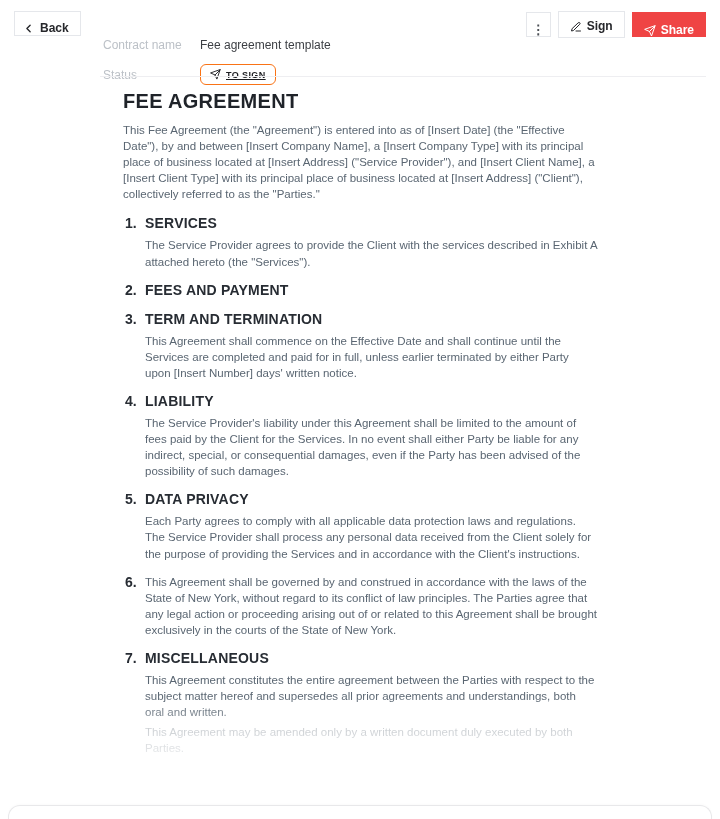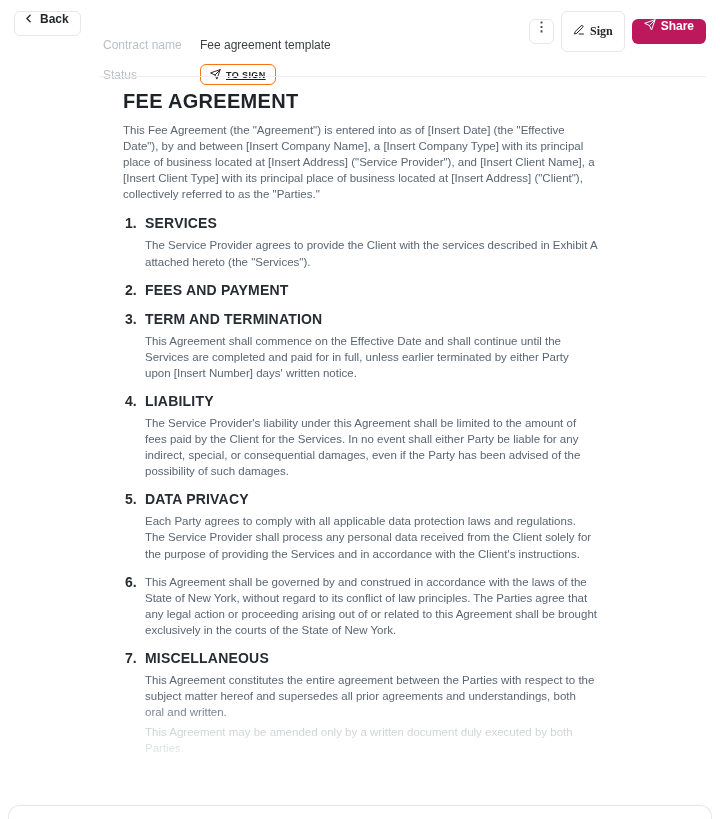--- a/index.html
+++ b/index.html
@@ -1,43 +1,43 @@
 <!DOCTYPE html>
 <html><head>
 <meta charset="utf-8">
 <style>
   * { margin:0; padding:0; box-sizing:border-box; }
   html,body { width:720px; height:819px; background:#ffffff; overflow:hidden;
               font-family:"Liberation Sans", sans-serif; -webkit-font-smoothing:antialiased; }
 
   
   .topbar { position:relative; height:77px; background:#fff; }
-  .btn { display:inline-flex; align-items:flex-start; gap:5px; background:#fff;
-         border:1px solid #e5e7eb; border-radius:6px; font-size:12px; font-weight:600;
+  .btn { display:inline-flex; align-items:flex-end; gap:5px; background:#fff;
+         border:1px solid #e5e7eb; border-radius:0; font-size:12px; font-weight:600;
          color:#26272b; cursor:pointer; }
   .btn-back { position:absolute; left:14px; top:11px; height:25px; padding:0 11px 0 7px; }
   .btn-back svg { width:13px; height:13px; stroke:#26272b; }
 
   .meta-row { position:absolute; left:103px; display:flex; align-items:center;margin-top:24px; }
   .meta-row.r1 { top:14px; }
   .meta-row.r2 { top:40px; }
   .meta-label { width:97px; font-size:12px; color:#bcc1c7; }
   .meta-value { font-size:12px; color:#3c3f44; font-weight:500; }
 
   .badge { display:inline-flex; align-items:center; gap:5px; border:1px solid #f97316;
            border-radius:6px; background:#fff; padding:4px 9px; font-size:9px;
            font-weight:700; letter-spacing:.4px; color:#1c1d21; cursor:default;text-decoration:underline; }
   .badge svg { width:11px; height:11px; stroke:#1c1d21; }
 
   .actions { position:absolute; right:14px; top:11px; display:flex; gap:7px; align-items:center; }
   .btn-kebab { width:25px; height:25px; justify-content:center; font-size:13px; font-weight:700;
                color:#4b4f55; line-height:1; }
-  .btn-sign { height:41px; padding:12px 11px;font-family:Liberation Serif, serif; }
+  .btn-sign { height:27px; padding:4px 11px; }
   .btn-sign svg { width:12px; height:12px; stroke:#26272b; }
-  .btn-share { height:25px; padding:0 12px; border:none; color:#fff; background:#be185d; }
+  .btn-share { height:25px; padding:0 12px; border:none; color:#fff; background:#ef4444; }
   .btn-share svg { width:12px; height:12px; stroke:#ffffff; }
 
   .header-divider { position:absolute; left:100px; right:14px; top:76px; height:1px;
                     background:#eeeef1; }
 
   
   .doc { position:absolute; left:123px; top:90px; width:474px; }
   .doc-title { font-size:20px; font-weight:700; letter-spacing:.3px; color:#1f2329;
                margin-bottom:9px; }
   .doc-intro { font-size:11.5px; line-height:1.4; color:#5a6672; margin-bottom:13px; }

